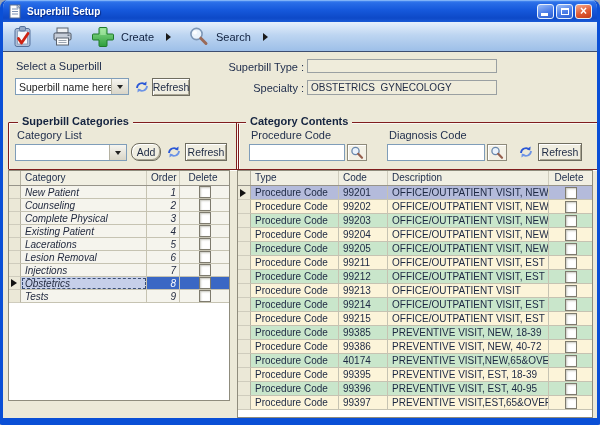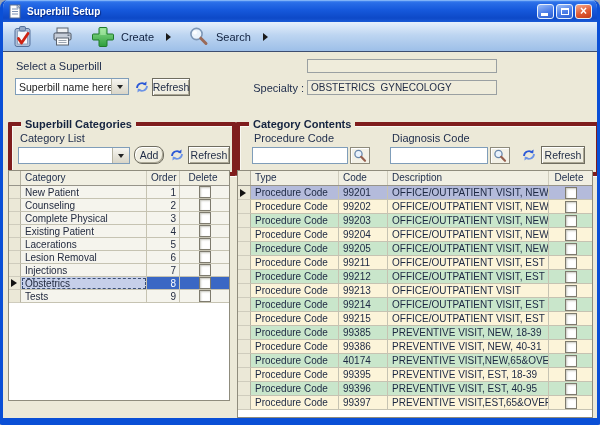--- a/index.html
+++ b/index.html
@@ -40,22 +40,22 @@
   .dd-btn{width:16px;align-self:stretch;background:linear-gradient(180deg,#F6F5F0,#D9D5C7);border-left:1px solid #B5B2A2;
     display:flex;align-items:center;justify-content:center;}
   .dd-arrow{width:0;height:0;border-top:4px solid #222;border-left:3.5px solid transparent;border-right:3.5px solid transparent;}
   
   .cbtn{position:absolute;background:#F0EEE1;border:1px solid #6F6D60;box-sizing:border-box;
     box-shadow:inset 1px 1px 0 #FFFFFF,inset -1px -1px 0 #ABA795;font-size:10.5px;color:#1E2A44;
     display:flex;align-items:center;justify-content:center;cursor:default;}
   .iconbtn{position:absolute;display:flex;align-items:center;justify-content:center;}
   .magbtn{background:#F3F1E6;border:1px solid #8E8B7C;box-sizing:border-box;box-shadow:inset 1px 1px 0 #fff;}
   
-  .groupbox{position:absolute;border:4px solid #7f1d1d;box-shadow:1px 1px 0 rgba(255,255,255,.9),inset 1px 1px 0 rgba(255,255,255,.7);
-    border-radius:1px;}
+  .groupbox{position:absolute;border:1px solid #7f1d1d;box-shadow:1px 1px 0 rgba(255,255,255,.9),inset 1px 1px 0 rgba(255,255,255,.7);
+    border-radius:1px;padding-left:9px;}
   .gb-legend{position:absolute;top:-8px;left:9px;background:#ECE9D8;padding:0 4px;font-weight:bold;font-size:11px;color:#14233F;white-space:nowrap;}
   
   .grid{position:absolute;background:#fff;border:1px solid #8F8C7D;box-sizing:border-box;overflow:hidden;}
   .grid-header{display:grid;height:15px;background:#F1EFE2;border-bottom:1px solid #97948A;box-sizing:border-box;}
   .gh{font-size:10px;color:#1C2B4A;padding:1px 3px 0 4px;border-right:1px solid #CFCCBD;white-space:nowrap;overflow:hidden;box-sizing:border-box;}
   .gh.rowhdr-h{border-right:1px solid #B5B2A2;background:#EBE8D7;padding:0;}
   .gh.num-h{text-align:right;}
   .gh.ctr-h{text-align:center;padding-left:0;border-right:none;}
   .grid-row{display:grid;box-sizing:border-box;}
   .rc{border-right:1px solid #C6C3B2;border-bottom:1px solid #C6C3B2;box-sizing:border-box;
@@ -64,21 +64,21 @@
   .rc.num{justify-content:flex-end;}
   .rc.ctr{justify-content:center;padding:0;border-right:none;}
   .checkbox{width:10px;height:10px;background:#fff;border:1px solid #7E7B6E;box-sizing:content-box;
     box-shadow:inset 1px 1px 2px #C9C9C1;}
   .marker{display:none;width:0;height:0;border-left:6px solid #111;border-top:4px solid transparent;border-bottom:4px solid transparent;}
   .grid-row.selected .marker{display:block;}
   
   .grid-cats{left:5px;top:118px;width:222px;bottom:17px;}
   .grid-cats .grid-header,.grid-cats .grid-row{grid-template-columns:12px 126px 33px 1fr;}
   .grid-cats .grid-row{height:13px;}
-  .grid-cats .grid-row .rc{background:#F5F4ED;}
+  .grid-cats .grid-row .rc{background:#F5F4ED;font-style:italic;}
   .grid-cats .grid-row .rc.rowhdr{background:#EBE8D7;}
   .grid-cats .grid-row.selected .rc.num,.grid-cats .grid-row.selected .rc.ctr{background:#3A67C4;color:#fff;}
   .grid-cats .grid-row.selected .rc.name{background:#C6CFE9;outline:1px dashed #3A4E75;outline-offset:-2px;}
   
   .grid-proc{left:234px;top:118px;width:356px;bottom:0;}
   .grid-proc .grid-header,.grid-proc .grid-row{grid-template-columns:13px 88px 49px 161px 1fr;}
   .grid-proc .grid-row{height:14px;}
   .grid-proc .grid-row .rc{background:#FCF4D9;color:#1B2742;}
   .grid-proc .grid-row:nth-of-type(odd) .rc{background:#C9E6CB;}
   .grid-proc .grid-row .rc.rowhdr{background:#EBE8D7;color:#232B40;}
@@ -184,20 +184,21 @@
         <path d="M3 9 a5 5 0 0 1 8.5 -3.4" fill="none" stroke="#2B58D6" stroke-width="1.8"></path>
         <path d="M12.6 2.6 L12.2 6.4 L8.6 5.2 Z" fill="#2B58D6"></path>
         <path d="M13 7 a5 5 0 0 1 -8.5 3.4" fill="none" stroke="#6C93E6" stroke-width="1.8"></path>
         <path d="M3.4 13.4 L3.8 9.6 L7.4 10.8 Z" fill="#6C93E6"></path>
       </svg>
     </span>
     <div class="cbtn" style="left:149px;top:26px;width:38px;height:18px;">
       <span>Refresh</span>
     </div>
 
+    <span class="lbl" style="left:181px;top:9px;width:120px;text-align:right;">Superbill Type :</span>
     <div class="ro-field" style="left:304px;top:7px;width:190px;height:14px;"></div>
     <span class="lbl" style="left:181px;top:30px;width:120px;text-align:right;">Specialty :</span>
     <div class="ro-field" style="left:304px;top:28px;width:190px;height:15px;">OBSTETRICS  GYNECOLOGY</div>
 
     <div class="groupbox" style="left:5px;top:70px;width:220px;height:46px;">
       <span class="gb-legend">Superbill Categories</span>
       <span class="lbl" style="left:8px;top:6px;">Category List</span>
       <div class="dropdown" style="left:6px;top:21px;width:112px;height:17px;">
         <span class="dd-text"></span>
         <span class="dd-btn">
@@ -445,21 +446,21 @@
             <div class="rc">99385</div>
             <div class="rc">PREVENTIVE VISIT, NEW, 18-39</div>
             <div class="rc ctr">
               <span class="checkbox"></span>
             </div>
           </div>
           <div class="grid-row">
             <div class="rc rowhdr"></div>
             <div class="rc">Procedure Code</div>
             <div class="rc">99386</div>
-            <div class="rc">PREVENTIVE VISIT, NEW, 40-31</div>
+            <div class="rc">PREVENTIVE VISIT, NEW, 40-72</div>
             <div class="rc ctr">
               <span class="checkbox"></span>
             </div>
           </div>
           <div class="grid-row">
             <div class="rc rowhdr"></div>
             <div class="rc">Procedure Code</div>
             <div class="rc">40174</div>
             <div class="rc">PREVENTIVE VISIT,NEW,65&amp;OVER</div>
             <div class="rc ctr">

